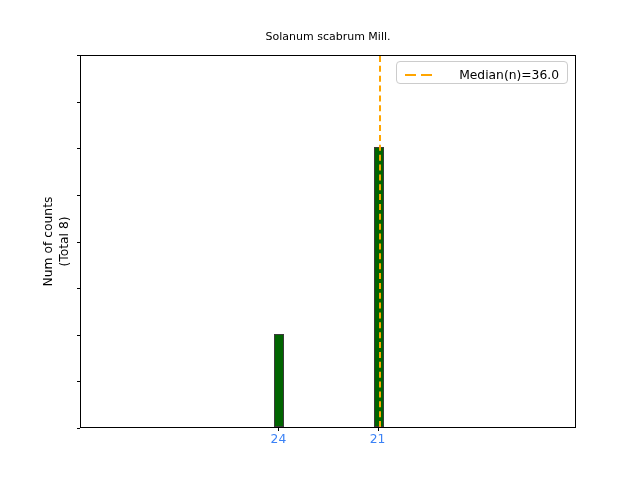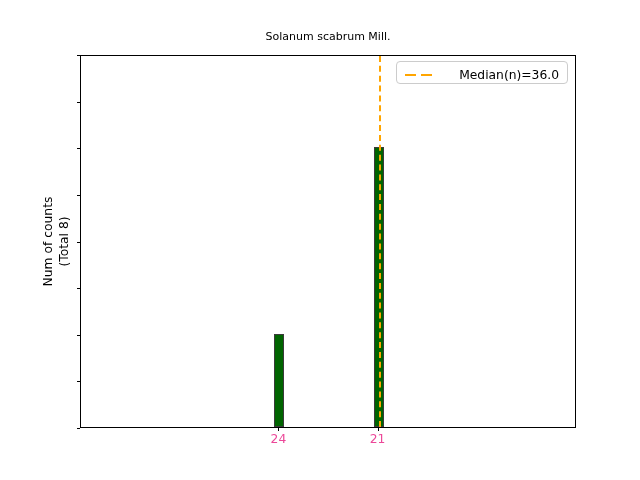--- a/index.html
+++ b/index.html
@@ -87,21 +87,21 @@
     height: 0;
     border-top: 1.1px solid #000000;
   }
 
   .xtick-label {
     position: absolute;
     top: 433px;
     text-align: center;
     font-size: 12.3px;
     line-height: 12px;
-    color: #ec4899;
+    color: #3b82f6;
     transform: translateX(-50%);
   }
   .xtick-mark {
     position: absolute;
     top: 427.5px;
     width: 0;
     height: 3.5px;
     border-left: 1.1px solid #000000;
   }
 

